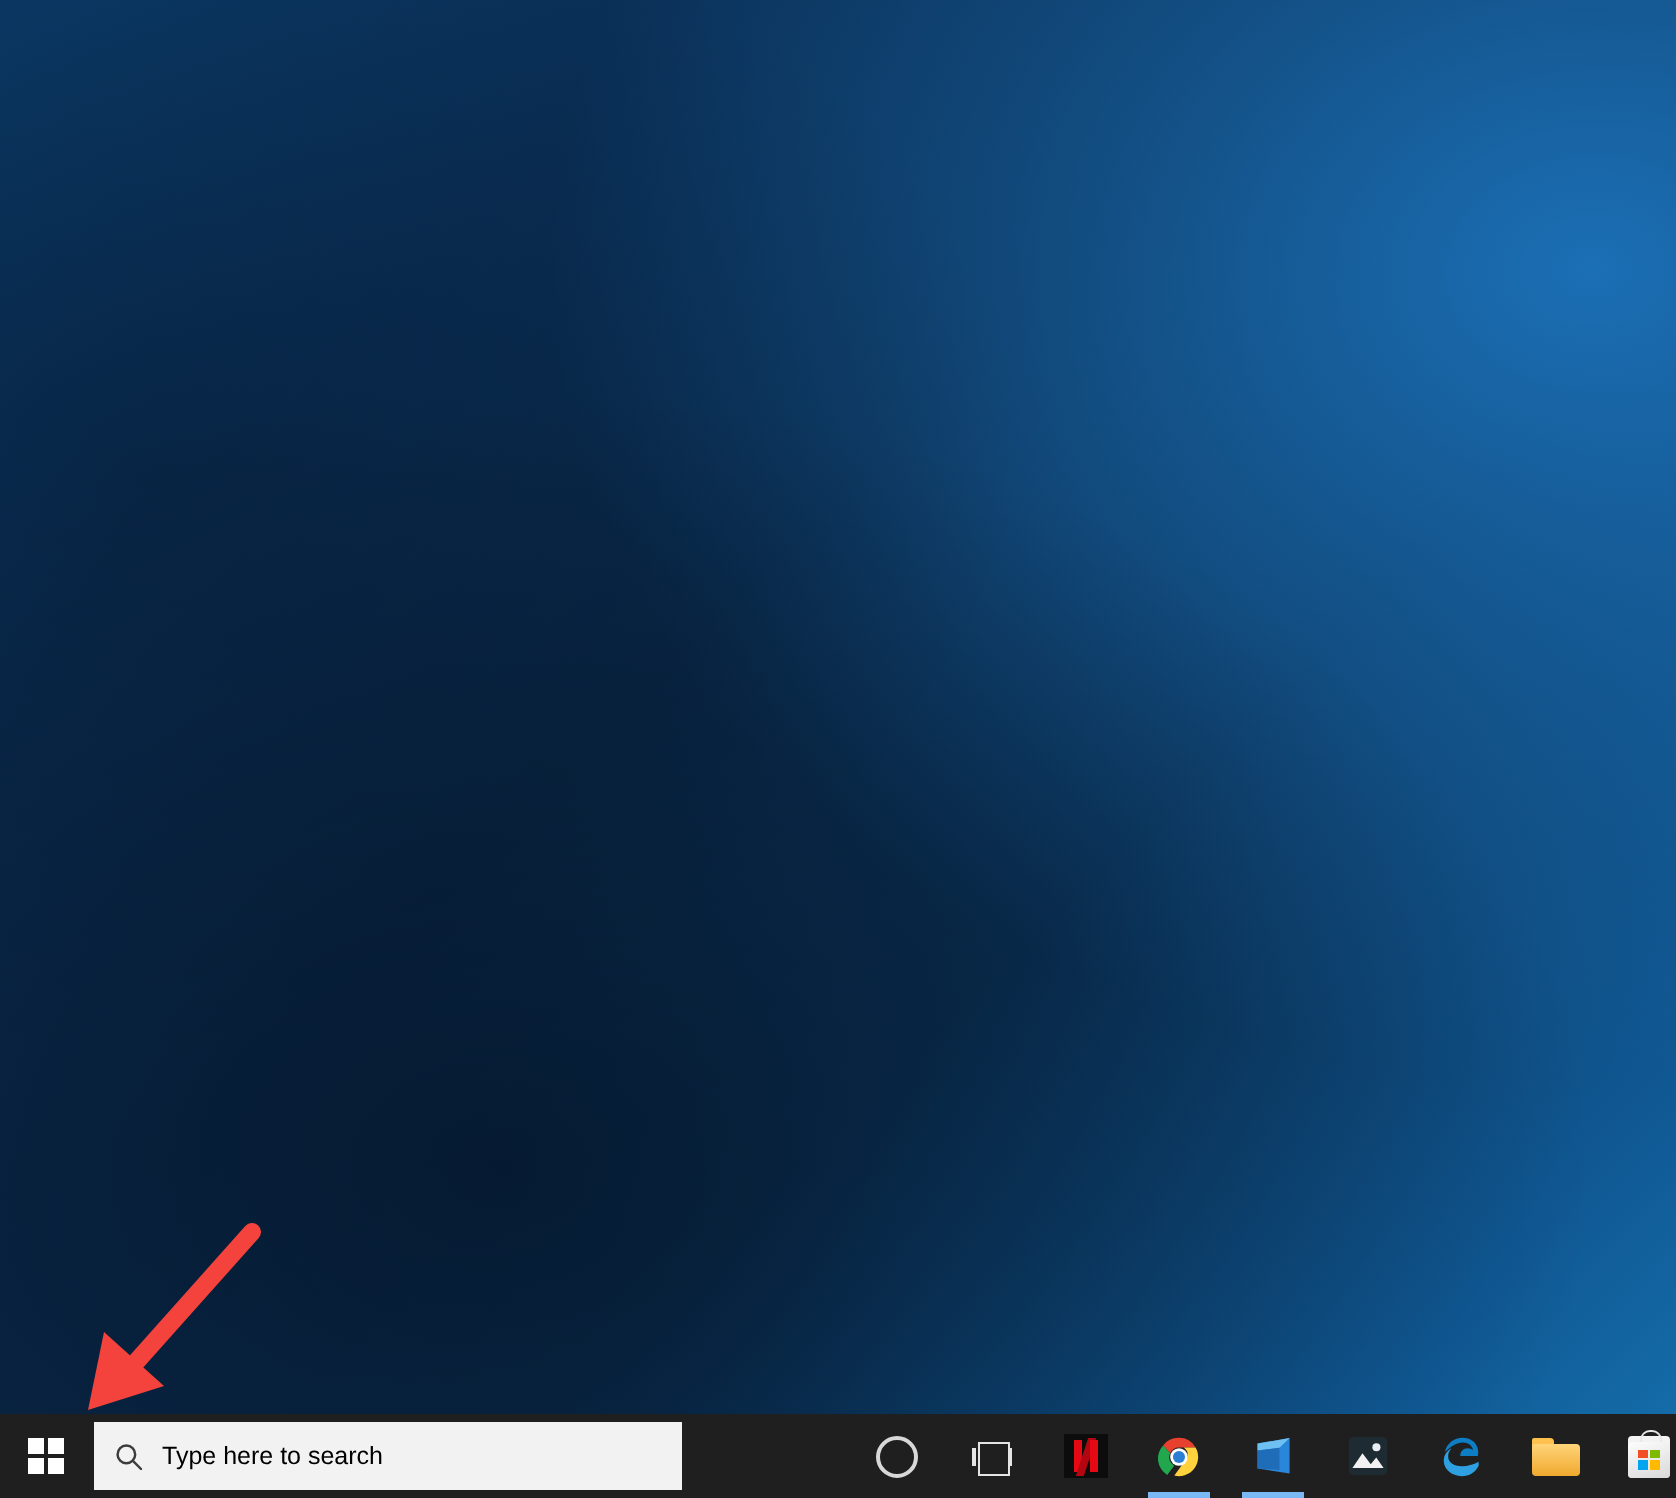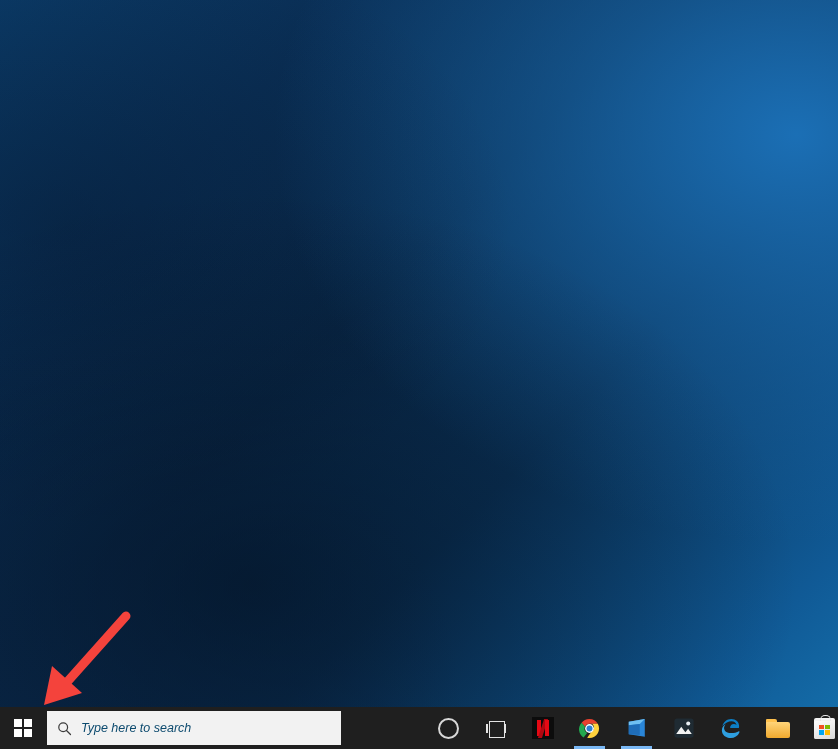--- a/index.html
+++ b/index.html
@@ -89,24 +89,23 @@
   #search-icon {
     width: 34px;
     height: 34px;
     display: flex;
     align-items: center;
     justify-content: center;
     flex: 0 0 auto;
   }
   #search-text {
     font-size: 12.5px;
-    color: #0c4a6e;
+    color: #000000;
     line-height: 1;
     white-space: nowrap;
-    font-style: italic;
   }
 
   
   #task-icons {
     display: flex;
     align-items: center;
     height: 42px;
     margin-left: 84px;
   }
   .tb-btn {

